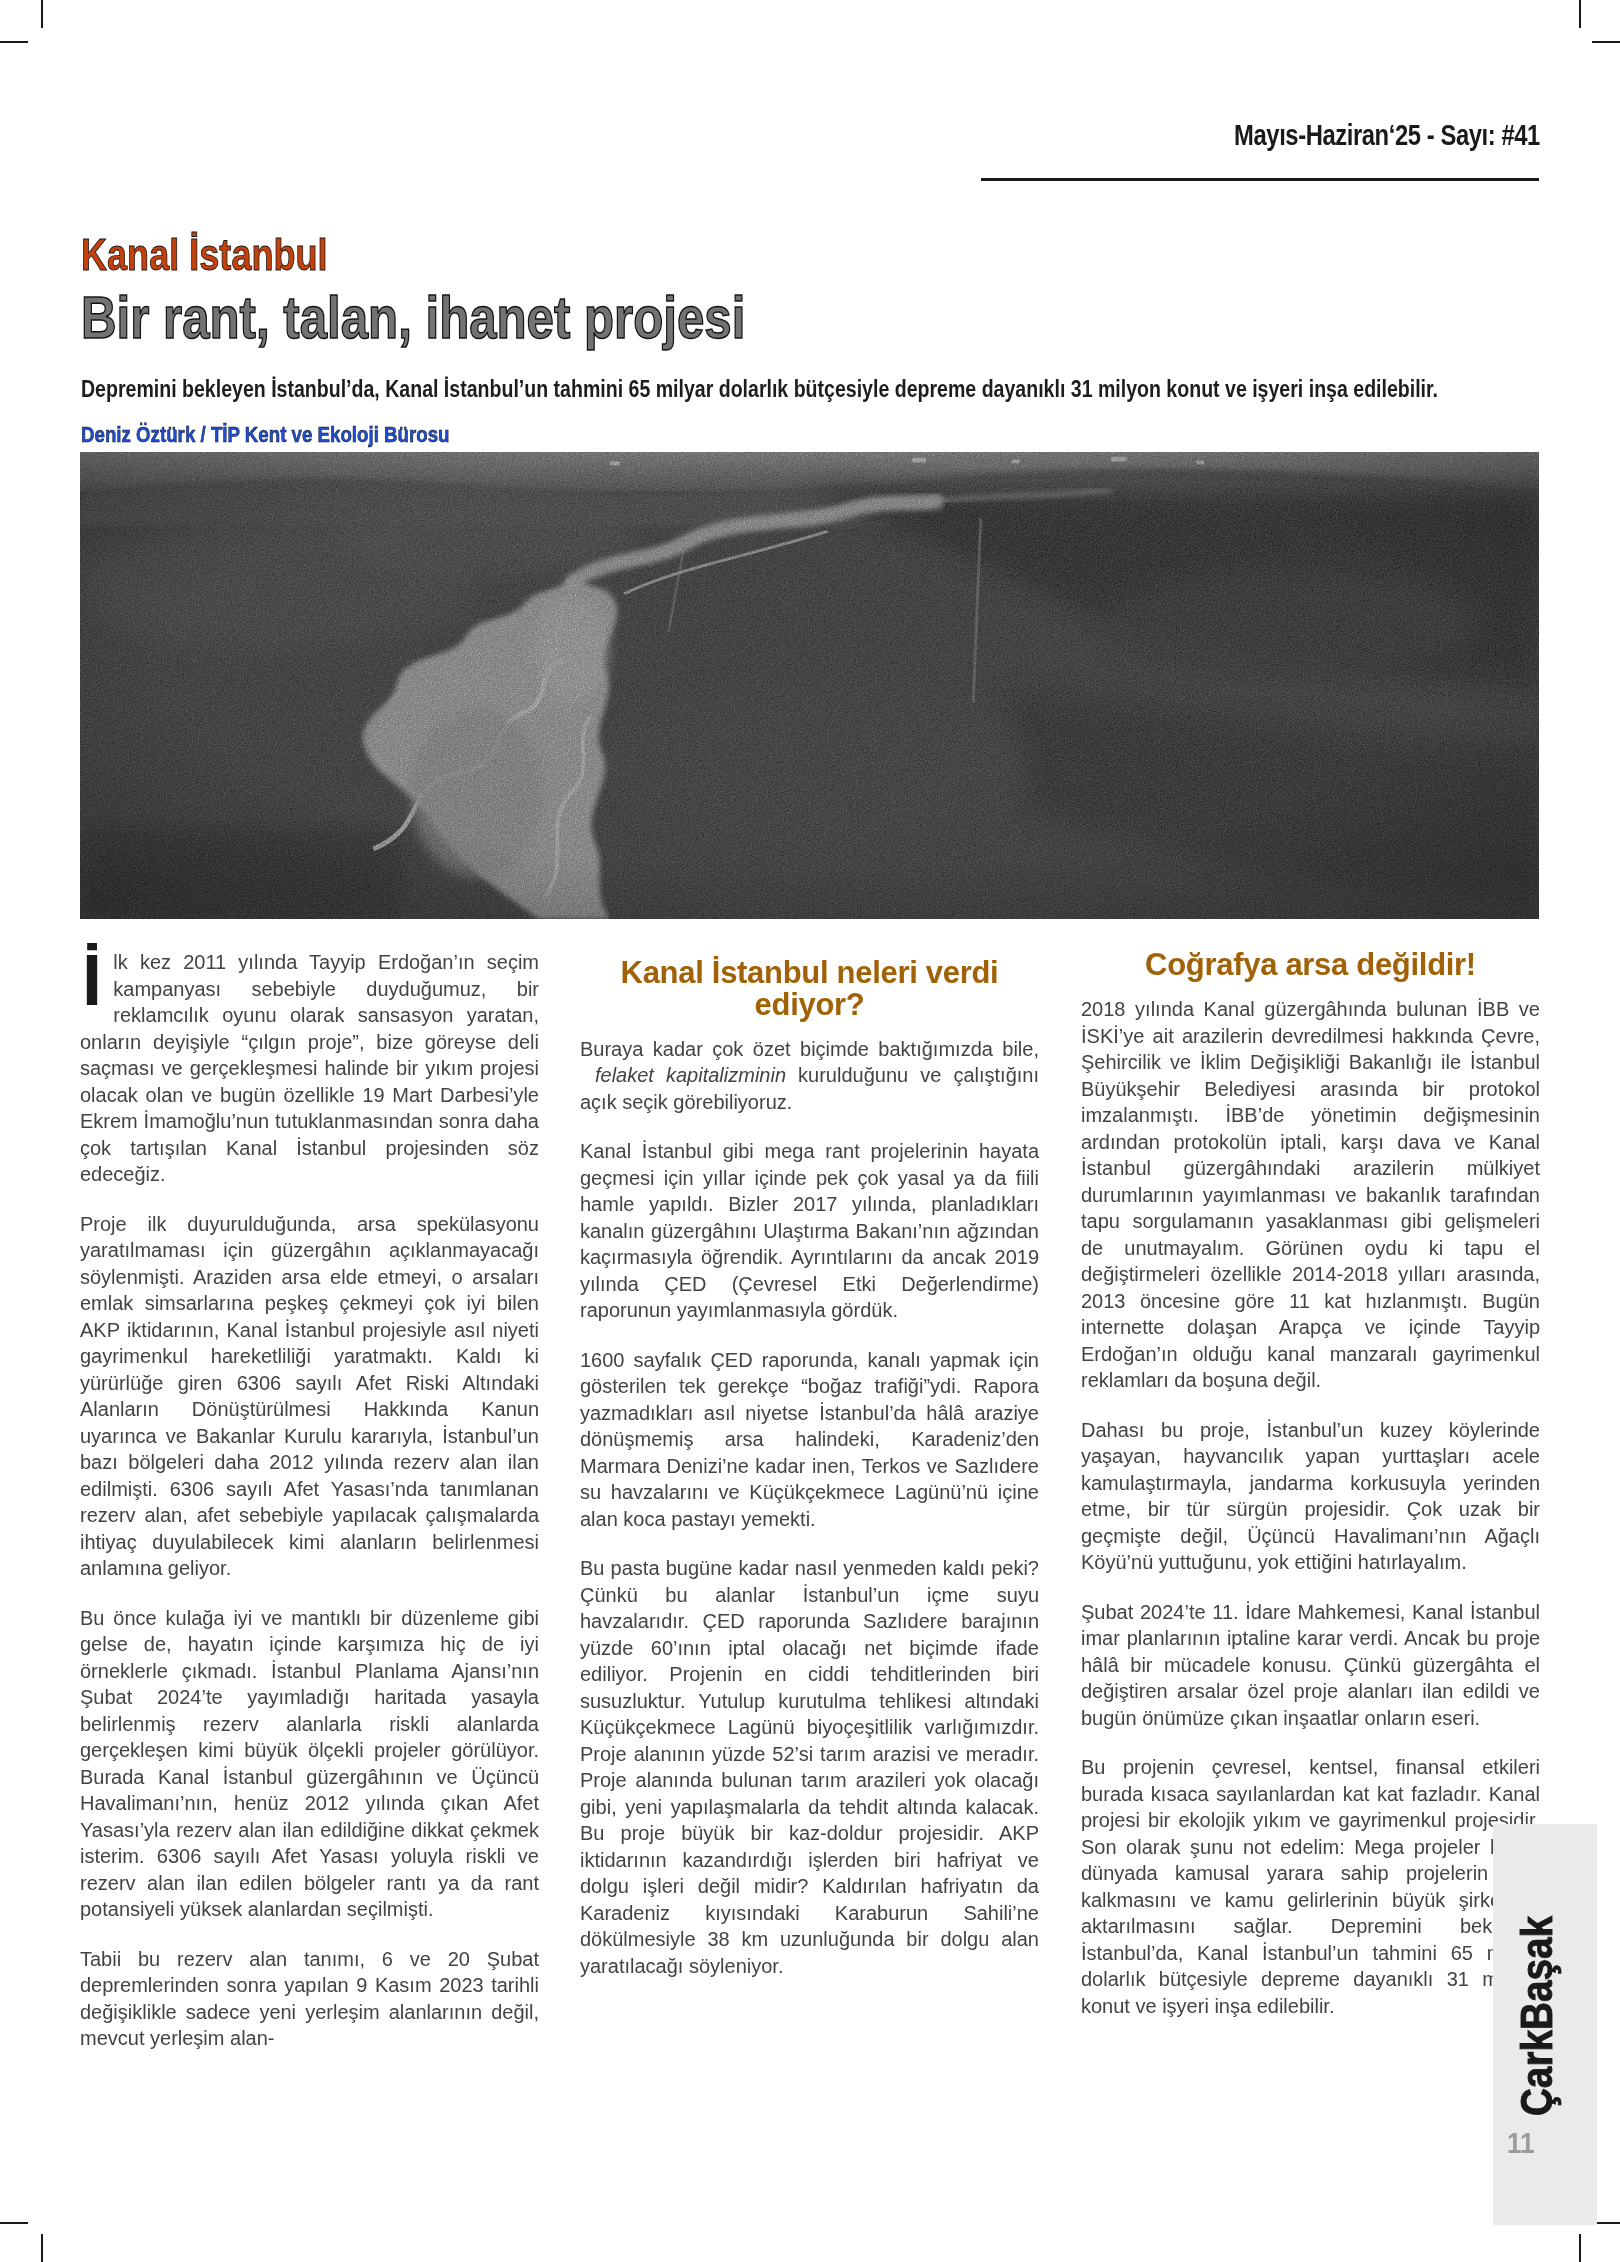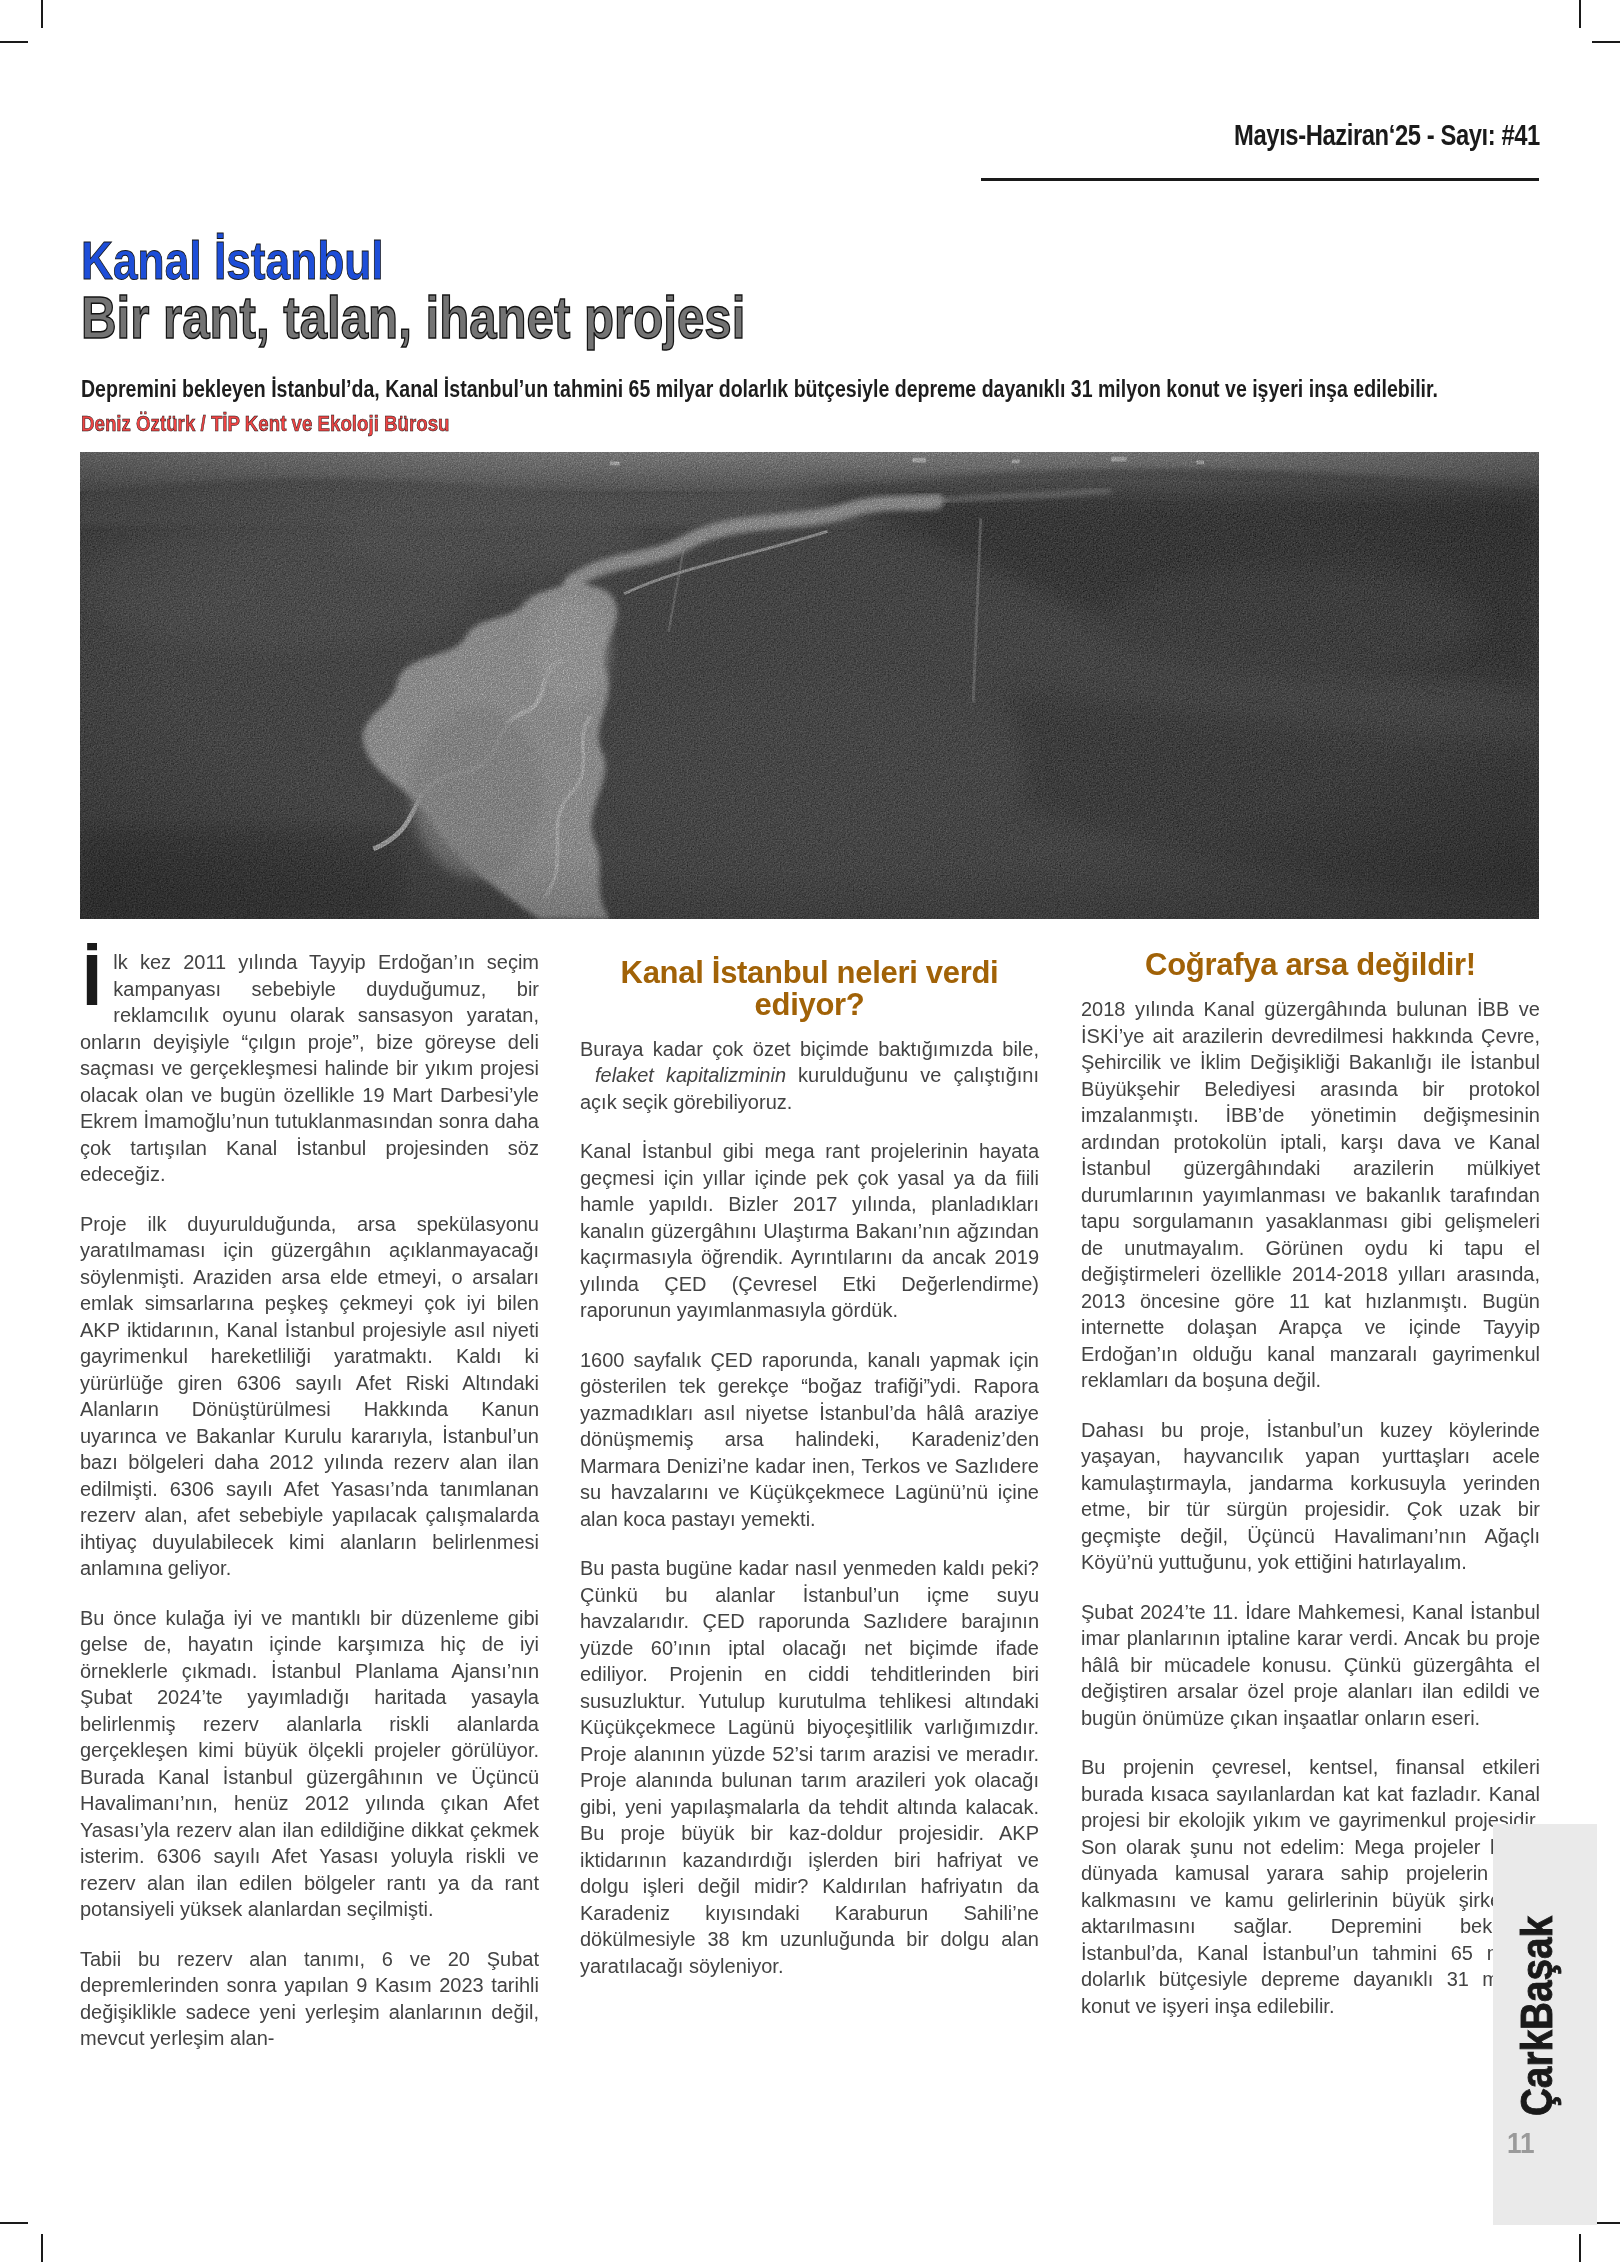--- a/index.html
+++ b/index.html
@@ -16,39 +16,39 @@
   .issue-line{
     position:absolute;top:119px;right:80px;
     font-size:29px;font-weight:700;color:#1a1a1a;
     letter-spacing:-0.5px;white-space:nowrap;
   }
   .issue-line .cond{display:inline-block;transform:scaleX(0.82);transform-origin:100% 50%;}
   .head-rule{position:absolute;top:178px;left:981px;width:558px;height:2.8px;background:#1a1a1a;}
   
   .kicker{
     position:absolute;top:233px;left:81px;
-    font-size:54px;font-weight:700;color:#1d4ed8;line-height:1;
+    font-size:44px;font-weight:700;color:#c2410c;line-height:1;
     -webkit-text-stroke:0.9px #161616;white-space:nowrap;
   }
   .kicker .cond,.title .cond,.deck .cond,.byline .cond{
     display:inline-block;transform:scaleX(0.82);transform-origin:0 50%;white-space:nowrap;
   }
   .title{
     position:absolute;top:288px;left:81px;
     font-size:60px;font-weight:700;color:#737373;line-height:1;
     -webkit-text-stroke:1.5px #141414;white-space:nowrap;
   }
   .deck{
     position:absolute;top:376px;left:81px;
     font-size:23px;font-weight:700;color:#1d1d1d;line-height:1.15;white-space:nowrap;
   }
   .deck .cond{transform:scaleX(0.85);}
   .byline{
-    position:absolute;top:411px;left:81px;
-    font-size:22px;font-weight:700;color:#ef4444;white-space:nowrap;
+    position:absolute;top:422px;left:81px;
+    font-size:22px;font-weight:700;color:#1d4ed8;white-space:nowrap;
     -webkit-text-stroke:0.5px #111;
   }
   .byline .cond{transform:scaleX(0.85);}
   
   .photo{position:absolute;top:452px;left:80px;width:1459px;height:467px;margin:0;}
   .photo svg{display:block;width:100%;height:100%;}
   
   .col{
     position:absolute;top:949px;width:459px;
     font-size:20px;line-height:26.5px;color:#434343;

